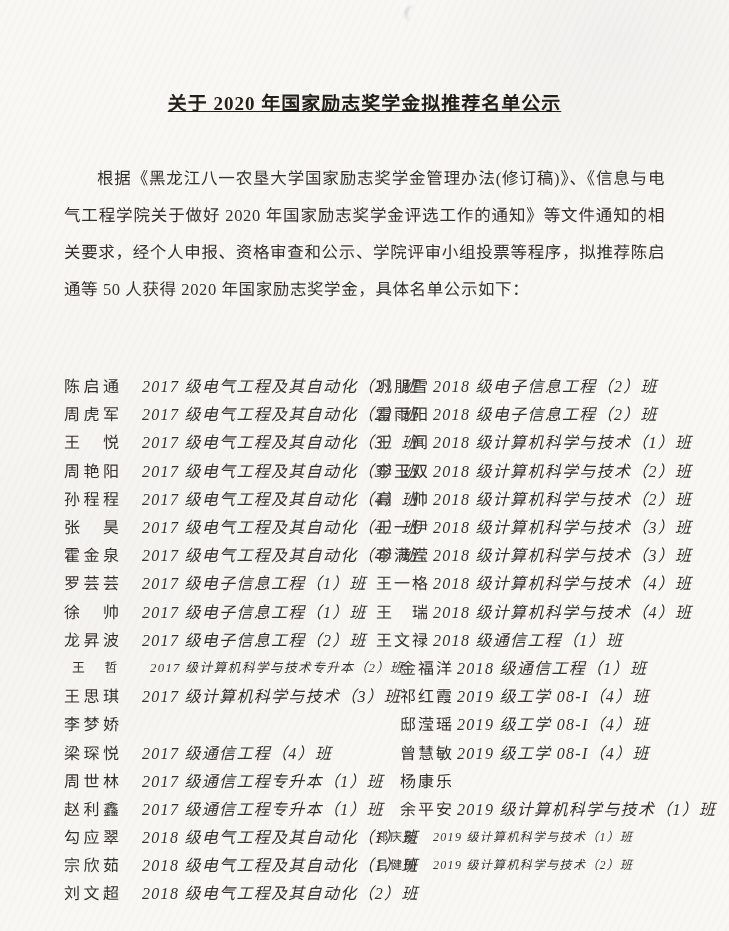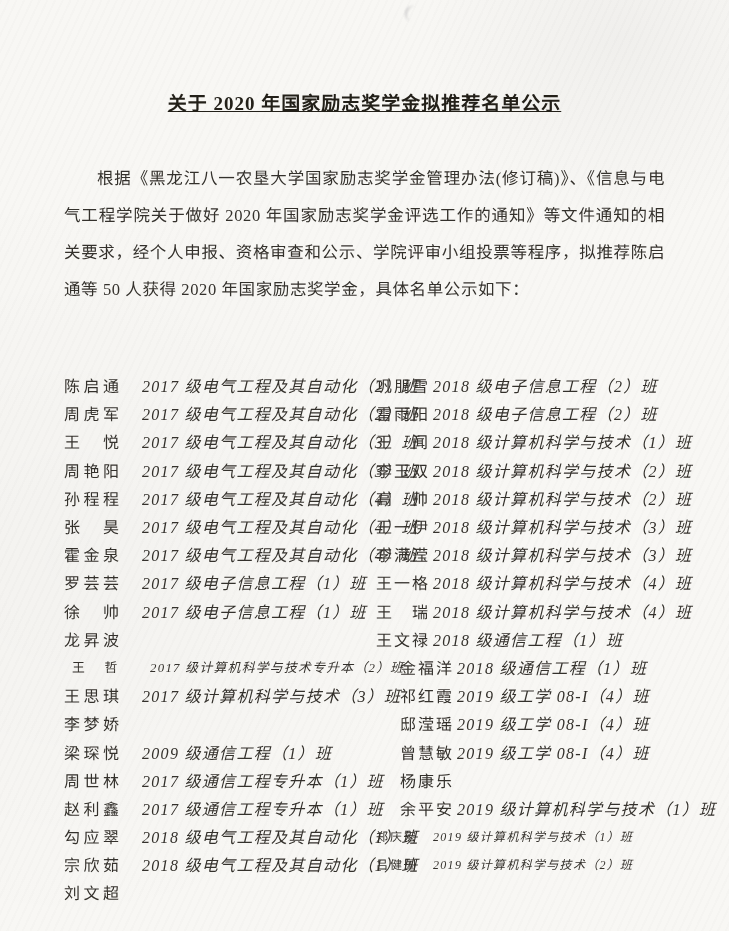--- a/index.html
+++ b/index.html
@@ -125,39 +125,40 @@
     <span class="cls">2017 级电子信息工程（1）班</span>
   </div>
 
   <div class="row">
     <span class="name">徐　帅</span>
     <span class="cls">2017 级电子信息工程（1）班</span>
   </div>
 
   <div class="row">
     <span class="name">龙昇波</span>
+    <span class="cls">2017 级电子信息工程（2）班</span>
   </div>
 
   <div class="row">
     <span class="name">王　哲</span>
     <span class="cls">2017 级计算机科学与技术专升本（2）班</span>
   </div>
 
   <div class="row">
     <span class="name">王思琪</span>
     <span class="cls">2017 级计算机科学与技术（3）班</span>
   </div>
 
   <div class="row">
     <span class="name">李梦娇</span>
   </div>
 
   <div class="row">
     <span class="name">梁琛悦</span>
-    <span class="cls">2009 级通信工程（1）班</span>
+    <span class="cls">2017 级通信工程（4）班</span>
   </div>
 
   <div class="row">
     <span class="name">周世林</span>
     <span class="cls">2017 级通信工程专升本（1）班</span>
   </div>
 
   <div class="row">
     <span class="name">赵利鑫</span>
     <span class="cls">2017 级通信工程专升本（1）班</span>
@@ -168,20 +169,21 @@
     <span class="cls">2018 级电气工程及其自动化（1）班</span>
   </div>
 
   <div class="row">
     <span class="name">宗欣茹</span>
     <span class="cls">2018 级电气工程及其自动化（1）班</span>
   </div>
 
   <div class="row">
     <span class="name">刘文超</span>
+    <span class="cls">2018 级电气工程及其自动化（2）班</span>
   </div>
 </div>
     <div class="col" id="col-right">
 
   <div class="row">
     <span class="name">巩朋雪</span>
     <span class="cls">2018 级电子信息工程（2）班</span>
   </div>
 
   <div class="row">

